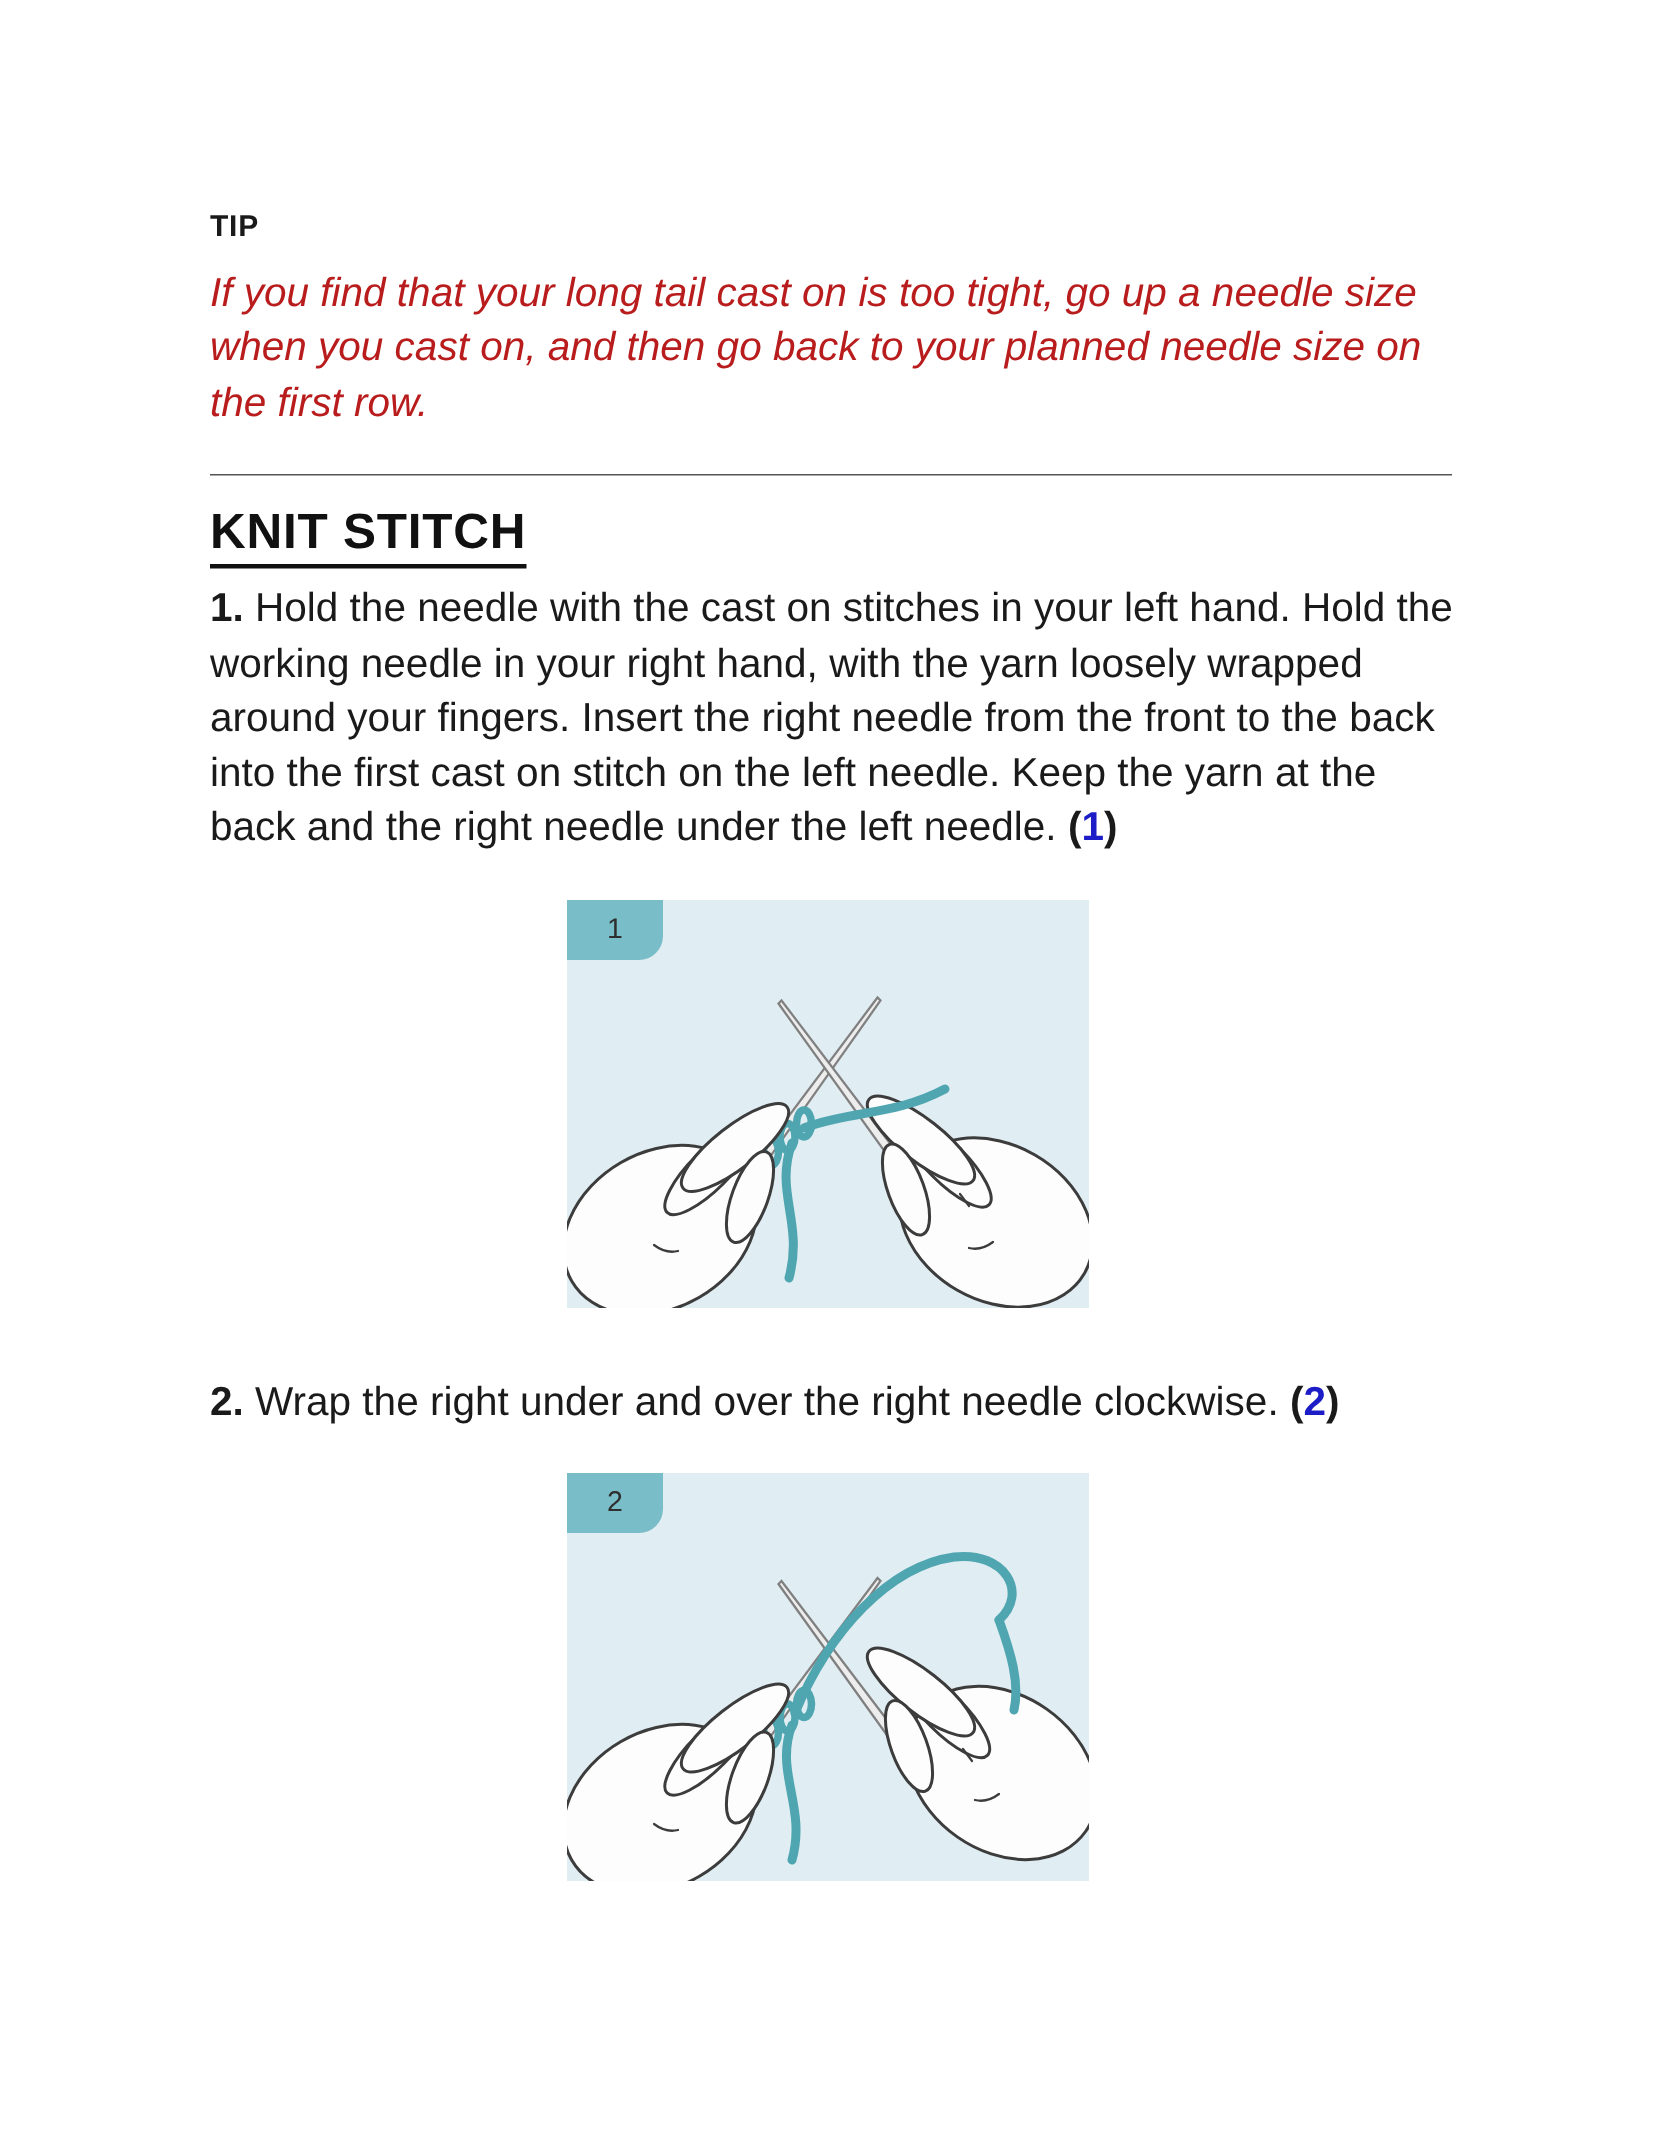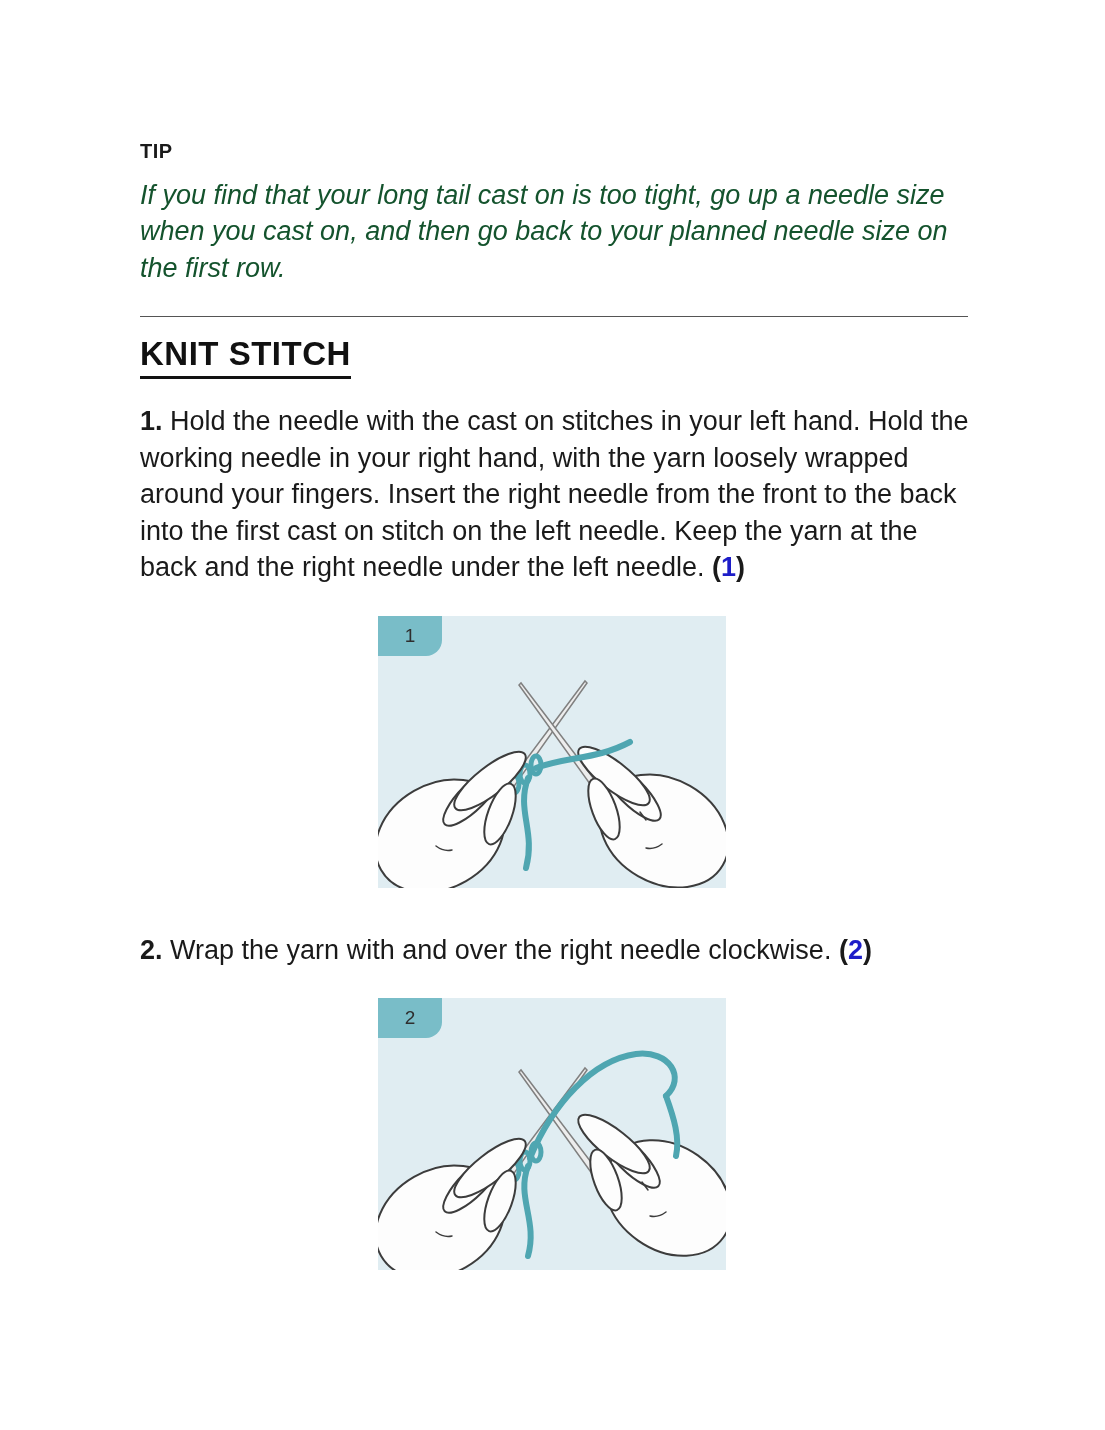--- a/index.html
+++ b/index.html
@@ -4,25 +4,25 @@
 <style>
   * { margin: 0; padding: 0; box-sizing: border-box; }
   html, body { background: #ffffff; }
   .page {
     width: 1105px; height: 1388px; background: #ffffff;
     font-family: "Liberation Sans", sans-serif; color: #111;
     position: relative; overflow: hidden; margin: 0 auto;
   }
   .content { position: absolute; left: 140px; top: 140px; width: 830px; }
   .tip-label { font-size: 20px; font-weight: bold; letter-spacing: 0.5px; color: #1a1a1a; }
-  .tip-text { margin-top: 14px; font-style: italic; font-size: 27px; line-height: 1.35; color: #14532d; }
+  .tip-text { margin-top: 14px; font-style: italic; font-size: 27px; line-height: 1.35; color: #b91c1c; }
   .divider { margin-top: 30px; border: none; border-top: 1.5px solid #555; width: 828px; }
   .section-title { margin-top: 18px; font-size: 33px; font-weight: bold; letter-spacing: 0.5px; }
   .section-title .title-text { border-bottom: 3px solid #111; padding-bottom: 3px; display: inline-block; }
-  .step { margin-top: 24px; font-size: 27px; line-height: 1.35; color: #1a1a1a; }
+  .step { margin-top: 8px; font-size: 27px; line-height: 1.35; color: #1a1a1a; }
   .step-2 { margin-top: 44px; }
   .step-num { font-weight: bold; }
   .fig-ref { font-weight: bold; }
   .fig-num { color: var(--figure-ref-blue, #1d1dc8); }
   .figure {
     position: relative; margin-left: 238px; margin-top: 30px;
     width: 348px; height: 272px; background: var(--figure-background, #e0edf2);
   }
   .fig-tab {
     position: absolute; left: 0; top: 0; width: 64px; height: 40px;
@@ -81,21 +81,21 @@
           <ellipse class="hand" cx="226" cy="193" rx="12" ry="32" transform="rotate(-20 226 193)"></ellipse>
           <path class="knuckle" d="M 284 228 q -8 6 -16 4"></path>
           <path class="knuckle" d="M 262 196 l 6 8"></path>
         </g>
 
         <path class="yarn" d="M 150 162 C 138 195 158 215 148 252"></path>
         <path class="yarn" d="M 158 152 C 190 140 218 144 252 126"></path>
       </svg>
     </figure>
 
-    <p class="step step-2"><strong class="step-num">2.</strong> <span>Wrap the yarn with and over the right needle clockwise.</span> <strong class="fig-ref"><span>(</span><span class="fig-num">2</span><span>)</span></strong></p>
+    <p class="step step-2"><strong class="step-num">2.</strong> <span>Wrap the right under and over the right needle clockwise.</span> <strong class="fig-ref"><span>(</span><span class="fig-num">2</span><span>)</span></strong></p>
 
     <figure class="figure">
       <div class="fig-tab">
         <span>2</span>
       </div>
       <svg viewBox="0 0 348 272">
 
         <polygon class="needle" points="115,205 109,201 207,70 209,72"></polygon>
         <polygon class="needle" points="241,201 235,205 141,74 143,72"></polygon>
 

